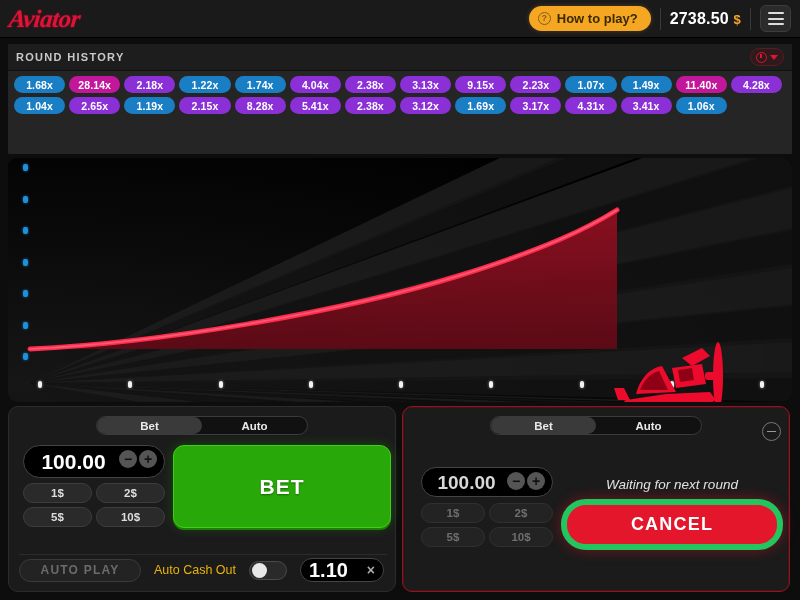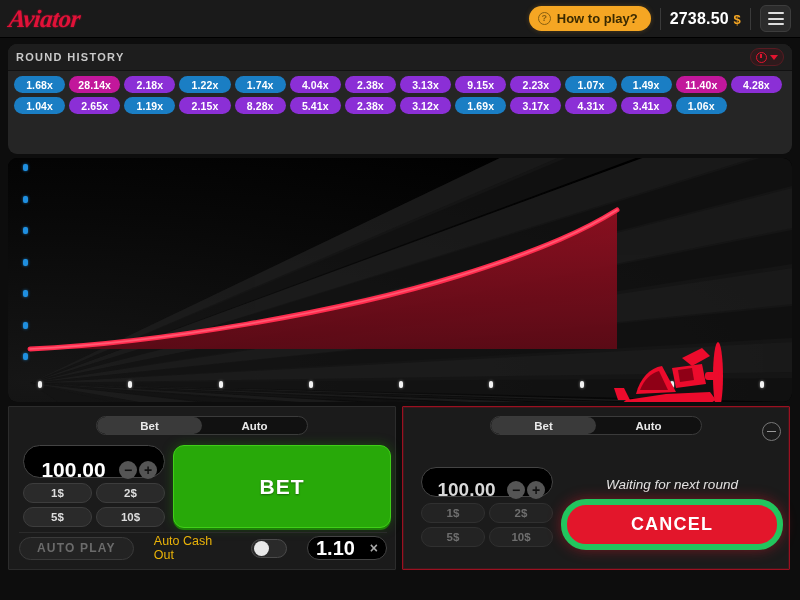--- a/index.html
+++ b/index.html
@@ -47,21 +47,21 @@
   .burger {
     width:31px; height:27px; border-radius:6px;
     background:#2b2b2b; border:1px solid #3d3d3d;
     display:flex; flex-direction:column; justify-content:center; align-items:center; gap:3.5px;
   }
   .burger span { display:block; width:16px; height:2px; background:#ddd; border-radius:1px; }
 
   
   .history {
     position:absolute; left:8px; top:44px; width:784px; height:110px;
-    background:#252525; border-radius:9px; overflow:hidden;
+    background:#252525; border-radius:1px; overflow:hidden;
   }
   .history-head {
     height:27px; background:#1d1d1d;
     display:flex; align-items:center; padding:0 8px;
     border-bottom:1px solid #111;
   }
   .history-title {
     font-size:11px; font-weight:bold; letter-spacing:1.3px;
     color:#c9c9c9; font-family:"Liberation Sans", sans-serif;
   }
@@ -107,43 +107,43 @@
   .multiplier {
     position:absolute; left:0; top:195px; width:784px; text-align:center;
     font-size:62px; font-weight:bold; letter-spacing:-1px; color:#fff;
     text-shadow:0 2px 10px rgba(0,0,0,.9);
     z-index:5; line-height:1;margin-top:41px;
   }
   .plane { position:absolute; left:598px; top:180px; width:130px; height:90px; z-index:6; }
 
   
   .panel {
-    position:absolute; top:406px; width:388px; height:164px;
-    background:#1b1b1b; border-radius:1px; border:1px solid #2c2c2c;
+    position:absolute; top:406px; width:388px; height:186px;
+    background:#1b1b1b; border-radius:10px; border:1px solid #2c2c2c;
   }
   .panel.left { left:8px; }
   .panel.right { left:402px; border:1px solid #9b1020; box-shadow:0 0 0 1px rgba(155,16,32,.25) inset; }
   .tabs {
     position:absolute; left:50%; transform:translateX(-50%); top:9px;
     width:212px; height:19px; border-radius:10px;
     background:#111; border:1px solid #3b3b3b; display:flex; overflow:hidden;
   }
   .tab { flex:1; display:flex; align-items:center; justify-content:center;
          font-size:11.5px; font-weight:bold; color:#e9e9e9; }
   .tab.active { background:#3a3a3a; border-radius:10px; }
   .minus-btn {
     position:absolute; right:8px; top:15px; width:19px; height:19px; border-radius:50%;
     border:1.4px solid #777; display:flex; align-items:center; justify-content:center;
   }
   .minus-btn:before { content:""; width:9px; height:1.6px; background:#999; }
 
   .stake {
     position:absolute; left:14px; top:38px; width:142px; height:33px;
     background:#000; border:1px solid #444; border-radius:17px;
-    display:flex; align-items:center; padding:16px 7px 0 0;
+    display:flex; padding:4px 7px 0 0;
   }
   .panel.right .stake { left:18px; top:60px; width:132px; height:30px; }
   .stake-val { flex:1; text-align:center; font-size:21px; font-weight:bold; color:#fff; padding-left:6px; }
   .panel.right .stake-val { font-size:19px; color:#d8d8d8; }
   .circ {
     width:18px; height:18px; border-radius:50%; background:#555;
     display:flex; align-items:center; justify-content:center;
     color:#111; font-size:14px; font-weight:bold; line-height:14px; margin-left:2px; flex:0 0 auto;
   }
   .quicks { position:absolute; left:14px; top:76px; width:142px;
@@ -171,21 +171,21 @@
   }
   .cancel-btn {
     position:absolute; left:158px; top:92px; width:222px; height:51px;
     border-radius:25px; background:#e3162b; border:6px solid #22c55e;
     box-shadow:0 0 14px rgba(227,22,43,.45);
     display:flex; align-items:center; justify-content:center;
     font-size:18px; font-weight:bold; color:#fff; letter-spacing:1.2px;
   }
   .footer-row {
     position:absolute; left:10px; bottom:9px; width:368px; height:28px;
-    display:flex; align-items:center; gap:20px;
+    display:flex; align-items:center; gap:13px;
     border-top:1px solid #2b2b2b; padding-top:3px;
   }
   .autoplay {
     width:122px; height:23px; border-radius:12px;
     background:#232323; border:1px solid #3a3a3a;
     display:flex; align-items:center; justify-content:center;
     font-size:12px; font-weight:bold; letter-spacing:1.2px; color:#6b6b6b;
   }
   .aco-label { font-size:12.5px; color:#eab308; }
   .toggle {

